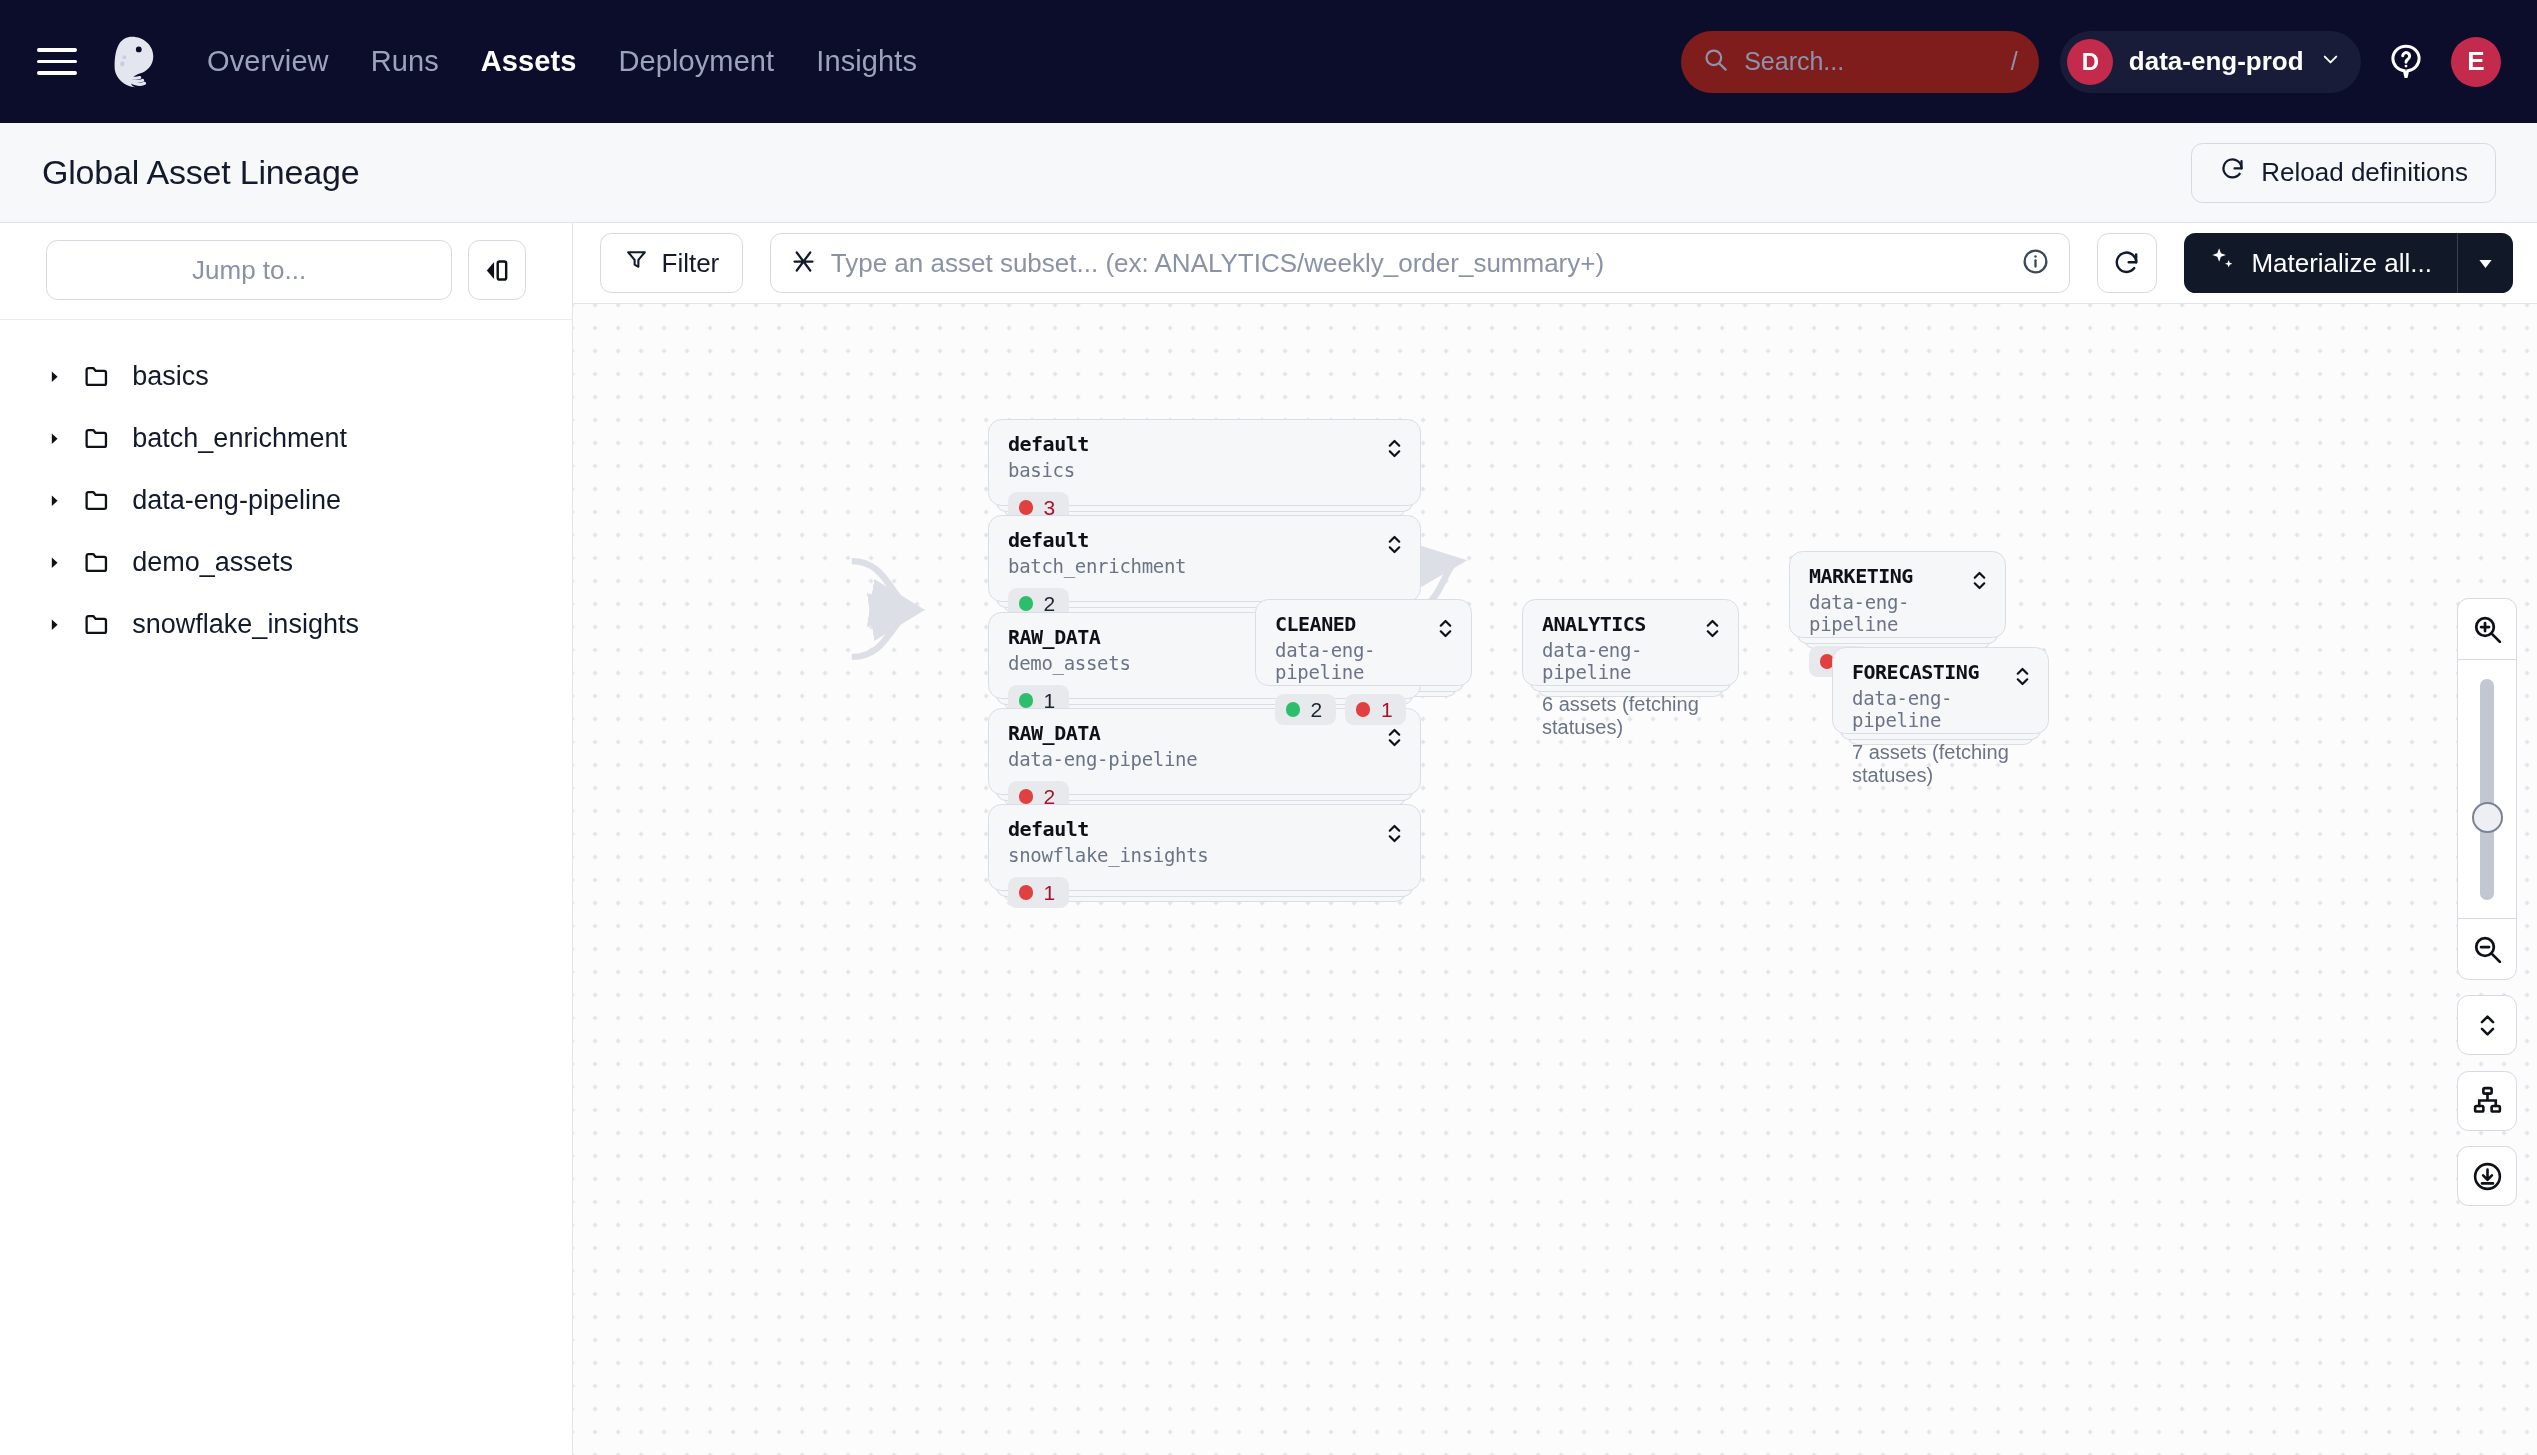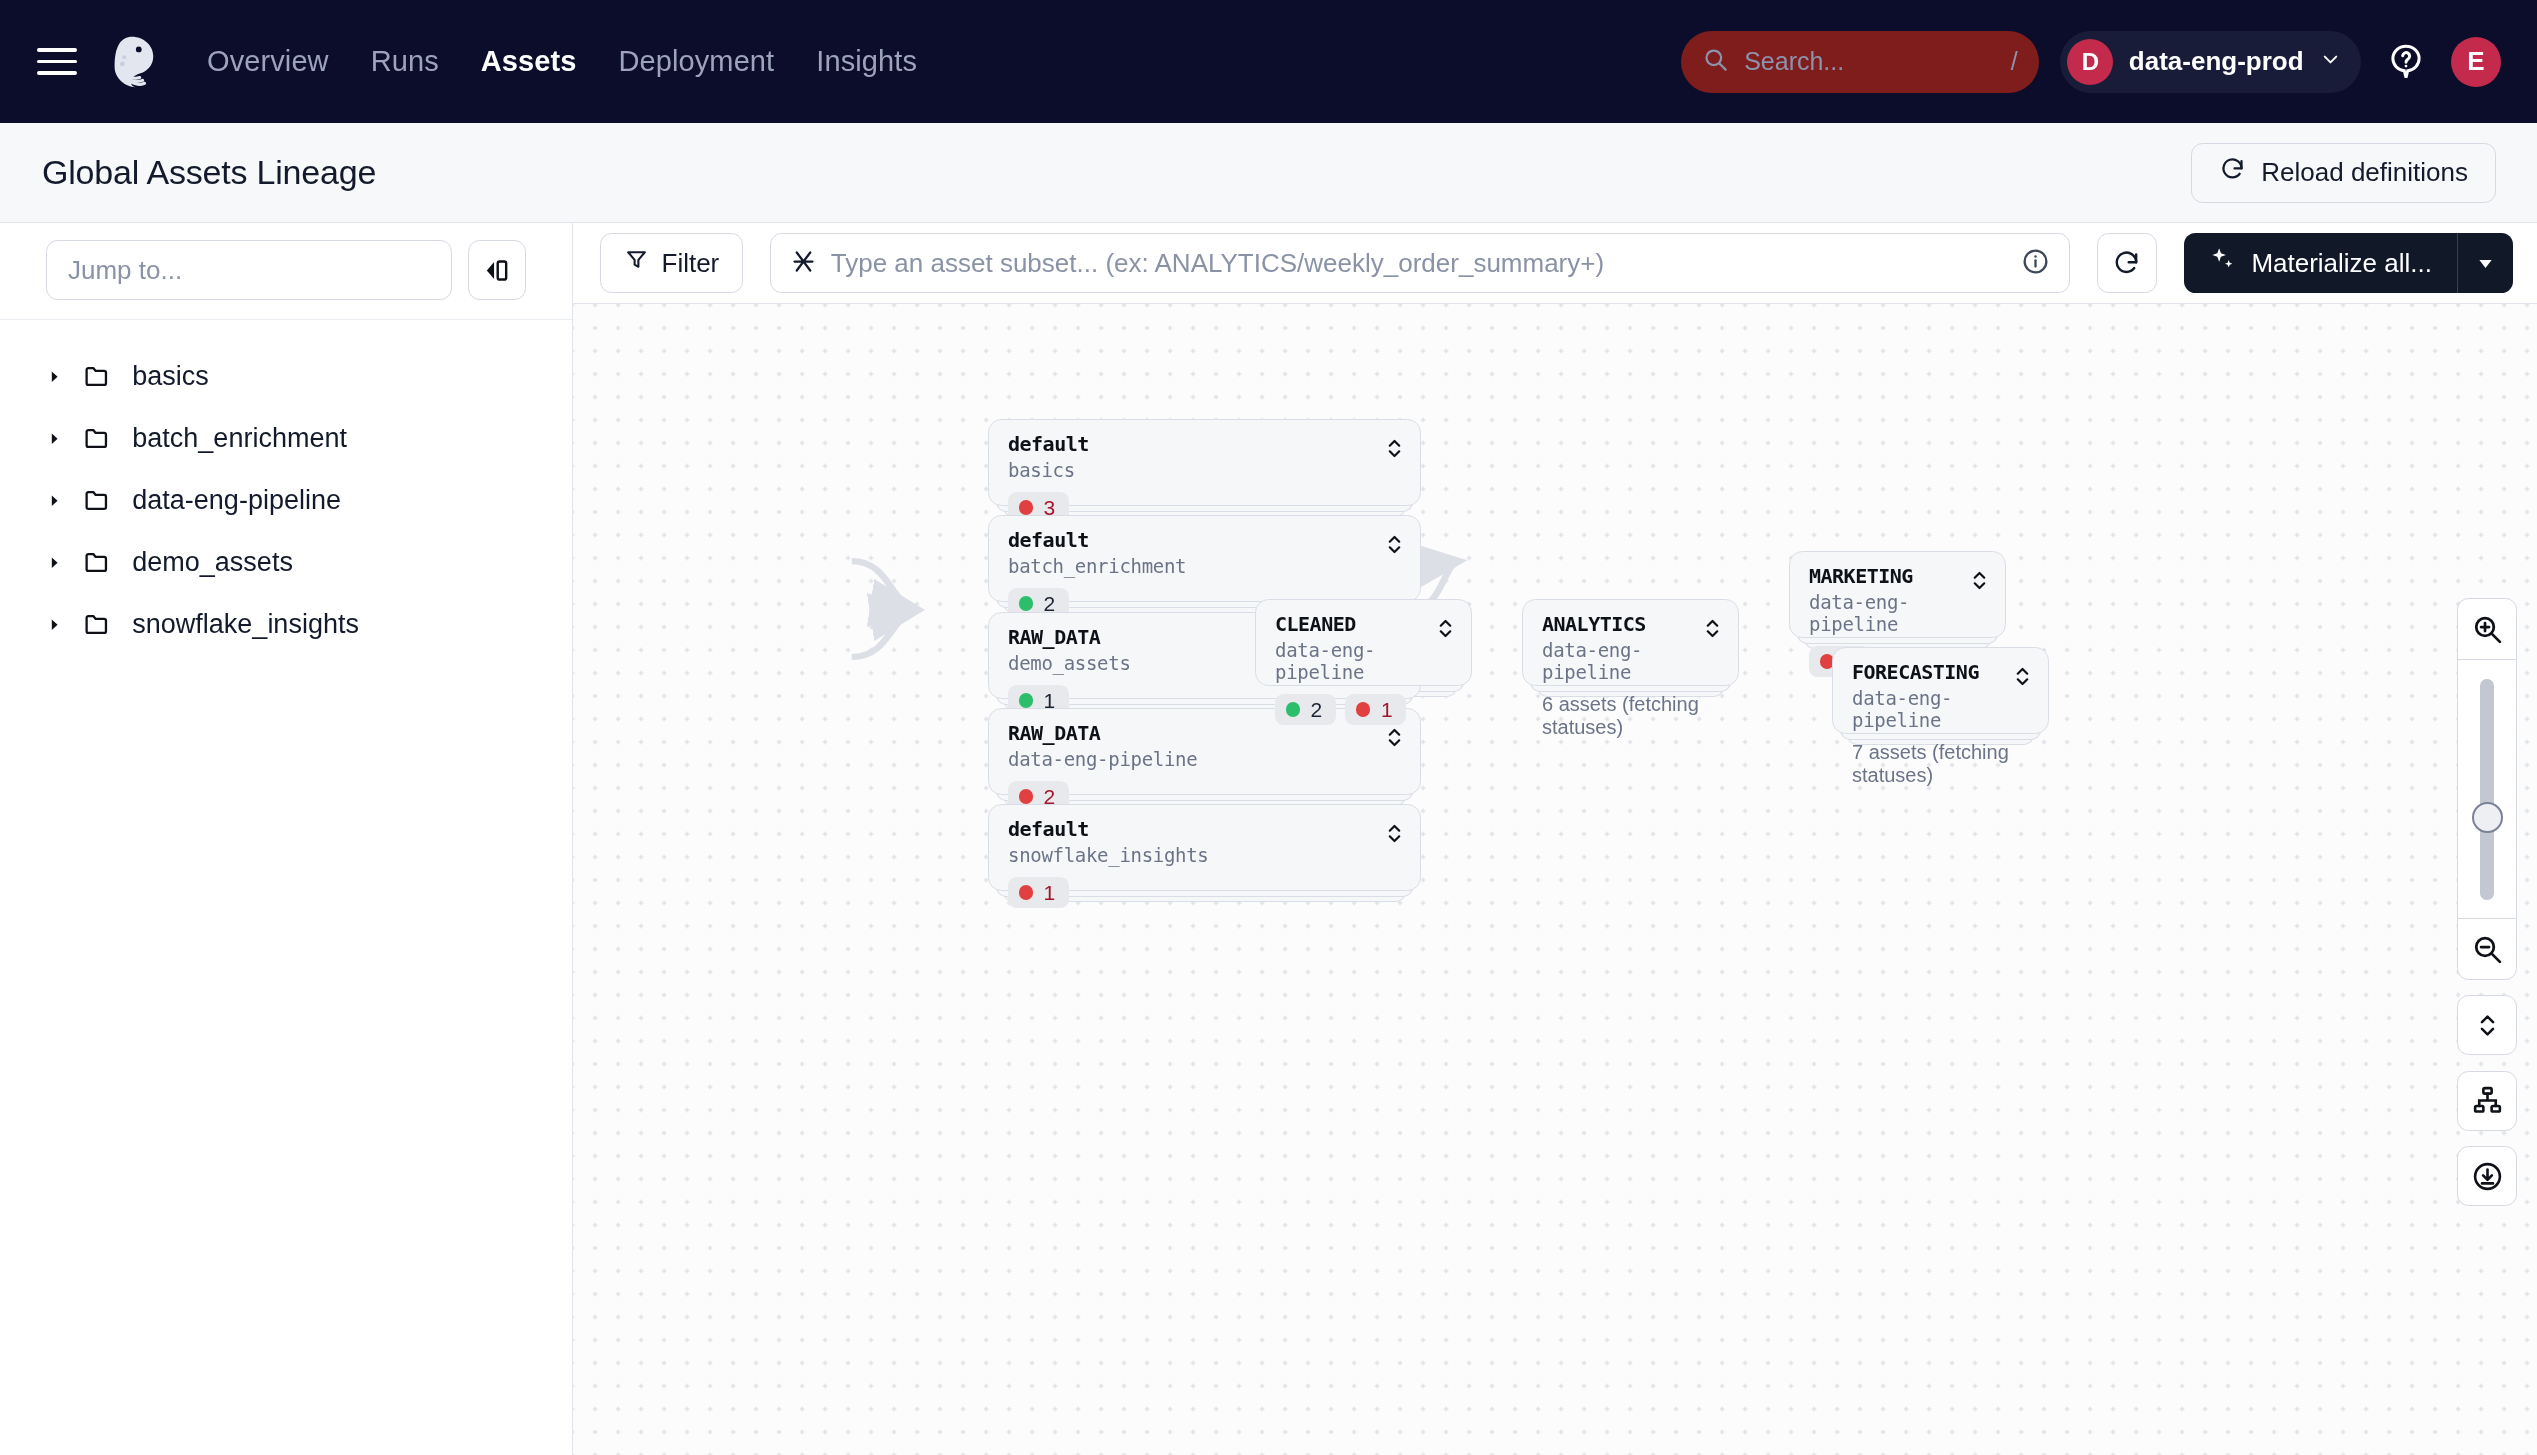--- a/index.html
+++ b/index.html
@@ -56,21 +56,21 @@
 
   
   .body { flex: 1; display: flex; min-height: 0; }
 
   
   .sidebar { width: 573px; flex: 0 0 573px; border-right: 1px solid #E1E4EA; background: #fff;
     display: flex; flex-direction: column; }
   .sidebar-top { height: 81px; display: flex; align-items: center; gap: 15.4px; padding: 0 46px 0 46px;
      border-bottom: 1px solid #E9ECF1; margin-top: 17.3px; padding-bottom: 19px; height: auto;}
   .jump-input { width: 417px; height: 60px; border: 1px solid #D5D9E2; border-radius: 11.5px;
-    padding: 0 21px; font-size: 26px; color: #121A2B; background: #fff; font-family: inherit; outline: none;}
+    padding: 0 21px; font-size: 26px; color: #121A2B; background: #fff; font-family: inherit; outline: none; text-align: center;}
   .jump-input::placeholder { color: #8A92A6; }
   .collapse-btn { width: 60px; height: 60px; border: 1px solid #D5D9E2; border-radius: 11.5px;
     background: #fff; display: flex; align-items: center; justify-content: center; cursor: pointer; }
   .tree { padding-top: 25px; }
   .tree-row { height: 62px; display: flex; align-items: center; gap: 19px; padding-left: 46px; cursor: pointer; }
   .caret { width: 17.3px; height: 17.3px; display:flex;align-items:center;justify-content:center;}
   .folder-ic { width: 31px; height: 31px; display:flex;align-items:center;justify-content:center;}
   .tree-label { font-size: 27px; color: #121A2B; }
 
   
@@ -191,21 +191,21 @@
           <path d="M10.1 8.4a2 2 0 113.1 1.9c-.7.5-1.2.9-1.2 1.8" stroke-linecap="round"></path>
           <circle cx="12" cy="14.3" r=".8" fill="#fff" stroke="none"></circle>
         </svg>
       </div>
 
       <div class="avatar">E</div>
     </div>
   </div>
 
   <div class="pagehead">
-    <div class="page-title">Global Assets Lineage</div>
+    <div class="page-title">Global Asset Lineage</div>
     <div class="reload-btn">
       <span>
         <svg width="27" height="27" viewBox="0 0 24 24" fill="none" stroke="#121A2B" stroke-width="2">
           <path d="M20 11a8 8 0 10-1.6 4.8" stroke-linecap="round"></path>
           <path d="M20 4.5V11h-6.2" stroke-linecap="round" stroke-linejoin="round"></path>
         </svg>
       </span>
       <span>Reload definitions</span>
     </div>
   </div>

